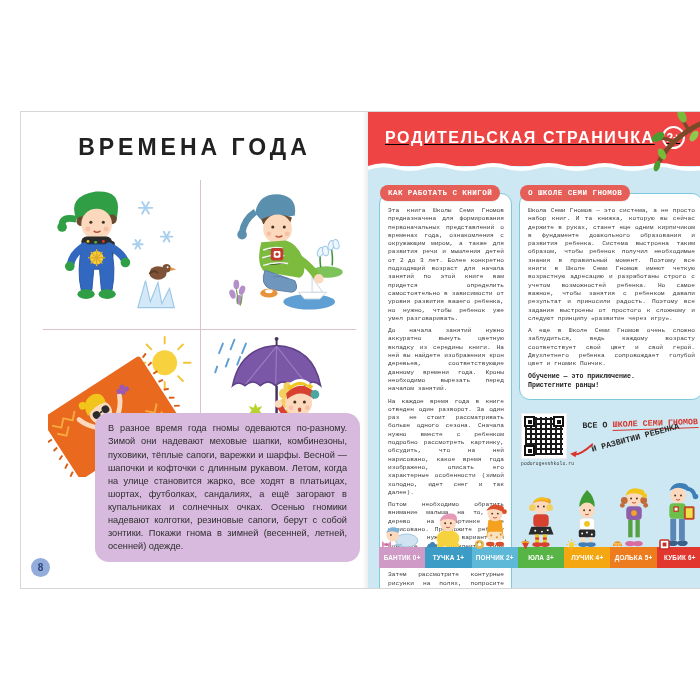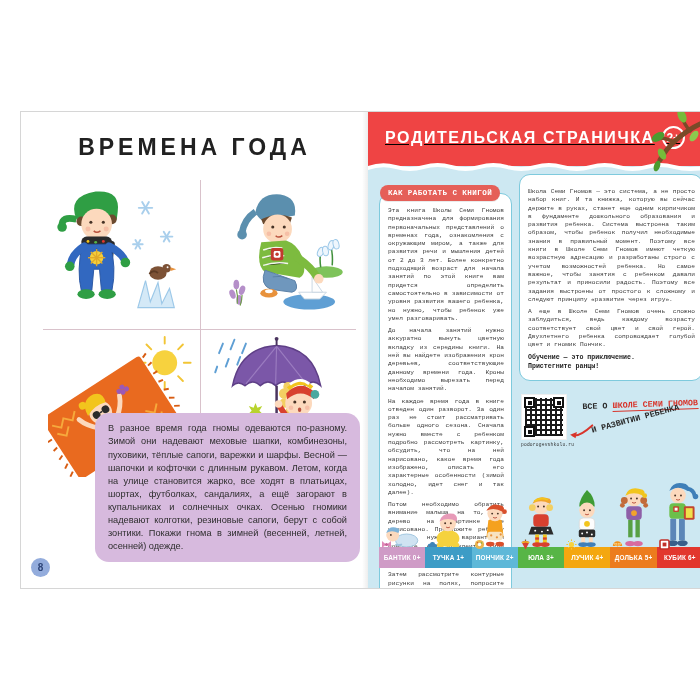--- a/index.html
+++ b/index.html
@@ -369,20 +369,21 @@
           <div class="tbox tbox-left">
             <p>Эта книга Школы Семи Гномов предназначена для формирования первоначальных представлений о временах года, ознакомления с окружающим миром, а также для развития речи и мышления детей от 2 до 3 лет. Более конкретно подходящий возраст для начала занятий по этой книге вам придется определить самостоятельно в зависимости от уровня развития вашего ребенка, но нужно, чтобы ребенок уже умел разговаривать.</p>
             <p>До начала занятий нужно аккуратно вынуть цветную вкладку из середины книги. На ней вы найдете изображения крон деревьев, соответствующие данному времени года. Кроны необходимо вырезать перед началом занятий.</p>
             <p>На каждое время года в книге отведен один разворот. За один раз не стоит рассматривать больше одного сезона. Сначала нужно вместе с ребенком подробно рассмотреть картинку, обсудить, что на ней нарисовано, какое время года изображено, описать его характерные особенности (зимой холодно, идет снег и так далее).</p>
             <p>Потом необходимо обратить внимание малыша на то, что дерево на картинке не нарисовано. Предложите ребенку выбрать нужный вариант и помогите ему приклеить (или приклейте сами) дерево на нужное место.</p>
             <p>Затем рассмотрите контурные рисунки на полях, попросите малыша найти среди них те, что относятся к времени года, изображенному на этом развороте. Пусть малыш порассуждает, объяснит свой выбор. А потом предложите ему раскрасить выбранные изображения.</p>
           </div>
         </div>
 
         <div class="col">
+          <span class="pill">О ШКОЛЕ СЕМИ ГНОМОВ</span>
           <div class="tbox">
             <p>Школа Семи Гномов — это система, а не просто набор книг. И та книжка, которую вы сейчас держите в руках, станет еще одним кирпичиком в фундаменте дошкольного образования и развития ребенка. Система выстроена таким образом, чтобы ребенок получил необходимые знания в правильный момент. Поэтому все книги в Школе Семи Гномов имеют четкую возрастную адресацию и разработаны строго с учетом возможностей ребенка. Но самое важное, чтобы занятия с ребенком давали результат и приносили радость. Поэтому все задания выстроены от простого к сложному и следуют принципу «развитие через игру».</p>
             <p>А еще в Школе Семи Гномов очень сложно заблудиться, ведь каждому возрасту соответствует свой цвет и свой герой. Двухлетнего ребенка сопровождает голубой цвет и гномик Пончик.</p>
             <p class="bold-line">Обучение — это приключение.</p>
             <p class="bold-line">Пристегните ранцы!</p>
           </div>
 
           <div class="qr-row">
             <div class="qr-wrap">
               <div class="qr">

